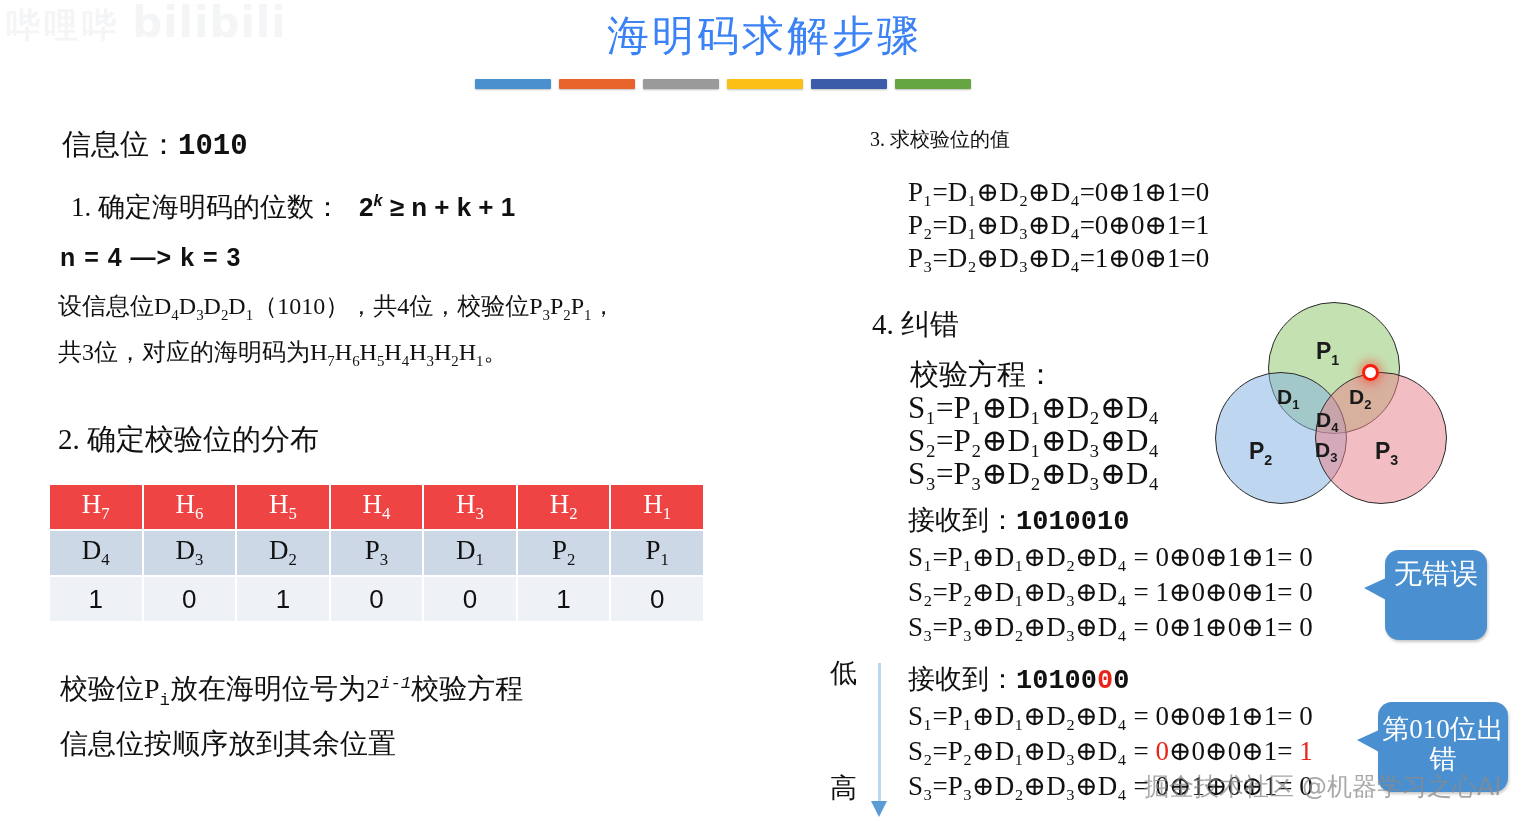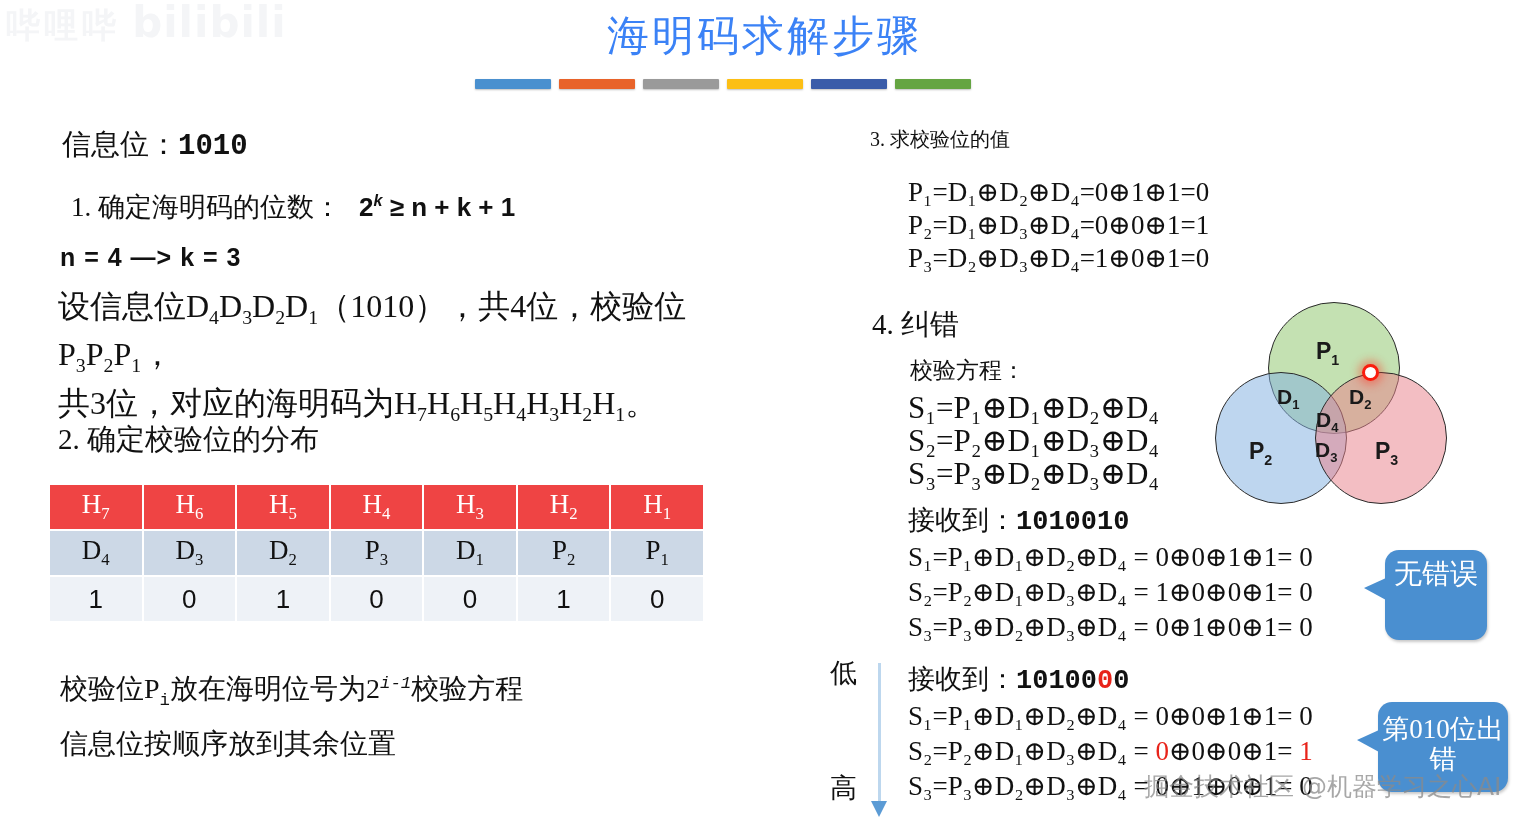--- a/index.html
+++ b/index.html
@@ -43,21 +43,21 @@
   #left-col{position:absolute;left:0;top:110px;width:760px;height:711px;}
   #right-col{position:absolute;left:760px;top:110px;width:769px;height:711px;}
 
   .ln{position:absolute;white-space:nowrap;}
 
   
   #info-bits{left:62px;top:15px;font-size:29px;font-family:"Liberation Serif","DejaVu Serif",serif;}
   #step1{left:71px;top:79px;font-size:27px;font-family:"Liberation Serif","DejaVu Serif",serif;}
   #step1 .formula{font-family:"Liberation Sans","DejaVu Sans",sans-serif;font-size:26px;font-weight:bold;margin-left:18px;}
   #nk{left:60px;top:133px;font-size:25px;font-weight:bold;font-family:"Liberation Sans","DejaVu Sans",sans-serif;letter-spacing:1px;}
-  #para1{left:58px;top:178px;font-size:32px;line-height:37px;font-family:"Liberation Serif","DejaVu Serif",serif;white-space:normal;width:660px;}
+  #para1{left:58px;top:178px;font-size:24px;line-height:37px;font-family:"Liberation Serif","DejaVu Serif",serif;white-space:normal;width:660px;}
   #step2{left:58px;top:310px;font-size:29px;font-family:"Liberation Serif","DejaVu Serif",serif;}
   #note1{left:60px;top:560px;font-size:28px;font-family:"Liberation Serif","DejaVu Serif",serif;}
   #note2{left:60px;top:615px;font-size:28px;font-family:"Liberation Serif","DejaVu Serif",serif;}
 
   
   #bit-table{
     position:absolute;left:48px;top:373px;
     border-collapse:separate;border-spacing:2px;
     width:657px;
   }
@@ -70,21 +70,21 @@
   #bit-table tr.r2 td{background:#ccd8e6;color:#111;}
   #bit-table tr.r3 td{background:#eef2f7;color:#111;font-family:"Liberation Sans","DejaVu Sans",sans-serif;font-size:26px;}
 
   sub{font-size:.62em;}
   sup{font-size:.62em;}
 
   
   #step3{left:110px;top:16px;font-size:20px;font-family:"Liberation Serif","DejaVu Serif",serif;}
   #p-eqs{left:148px;top:66px;font-size:27px;line-height:33px;font-family:"Liberation Serif","DejaVu Serif",serif;}
   #step4{left:112px;top:195px;font-size:29px;font-family:"Liberation Serif","DejaVu Serif",serif;}
-  #check-title{left:150px;top:245px;font-size:23px;font-family:"Liberation Serif","DejaVu Serif",serif;}
+  #check-title{left:150px;top:245px;font-size:29px;font-family:"Liberation Serif","DejaVu Serif",serif;}
   #s-eqs{left:148px;top:281px;font-size:31px;line-height:33px;font-family:"Liberation Serif","DejaVu Serif",serif;}
   #recv1{left:148px;top:393px;font-size:27px;line-height:35px;font-family:"Liberation Serif","DejaVu Serif",serif;}
   #recv2{left:148px;top:552px;font-size:27px;line-height:35px;font-family:"Liberation Serif","DejaVu Serif",serif;}
   .red{color:#e8231a;}
 
   
   #lowhigh{position:absolute;left:70px;top:545px;width:60px;height:165px;}
   #lowhigh .lbl{position:absolute;left:0;font-size:27px;font-family:"Liberation Serif","DejaVu Serif",serif;}
   #lowhigh .lbl.low{top:0;}
   #lowhigh .lbl.high{top:115px;}

